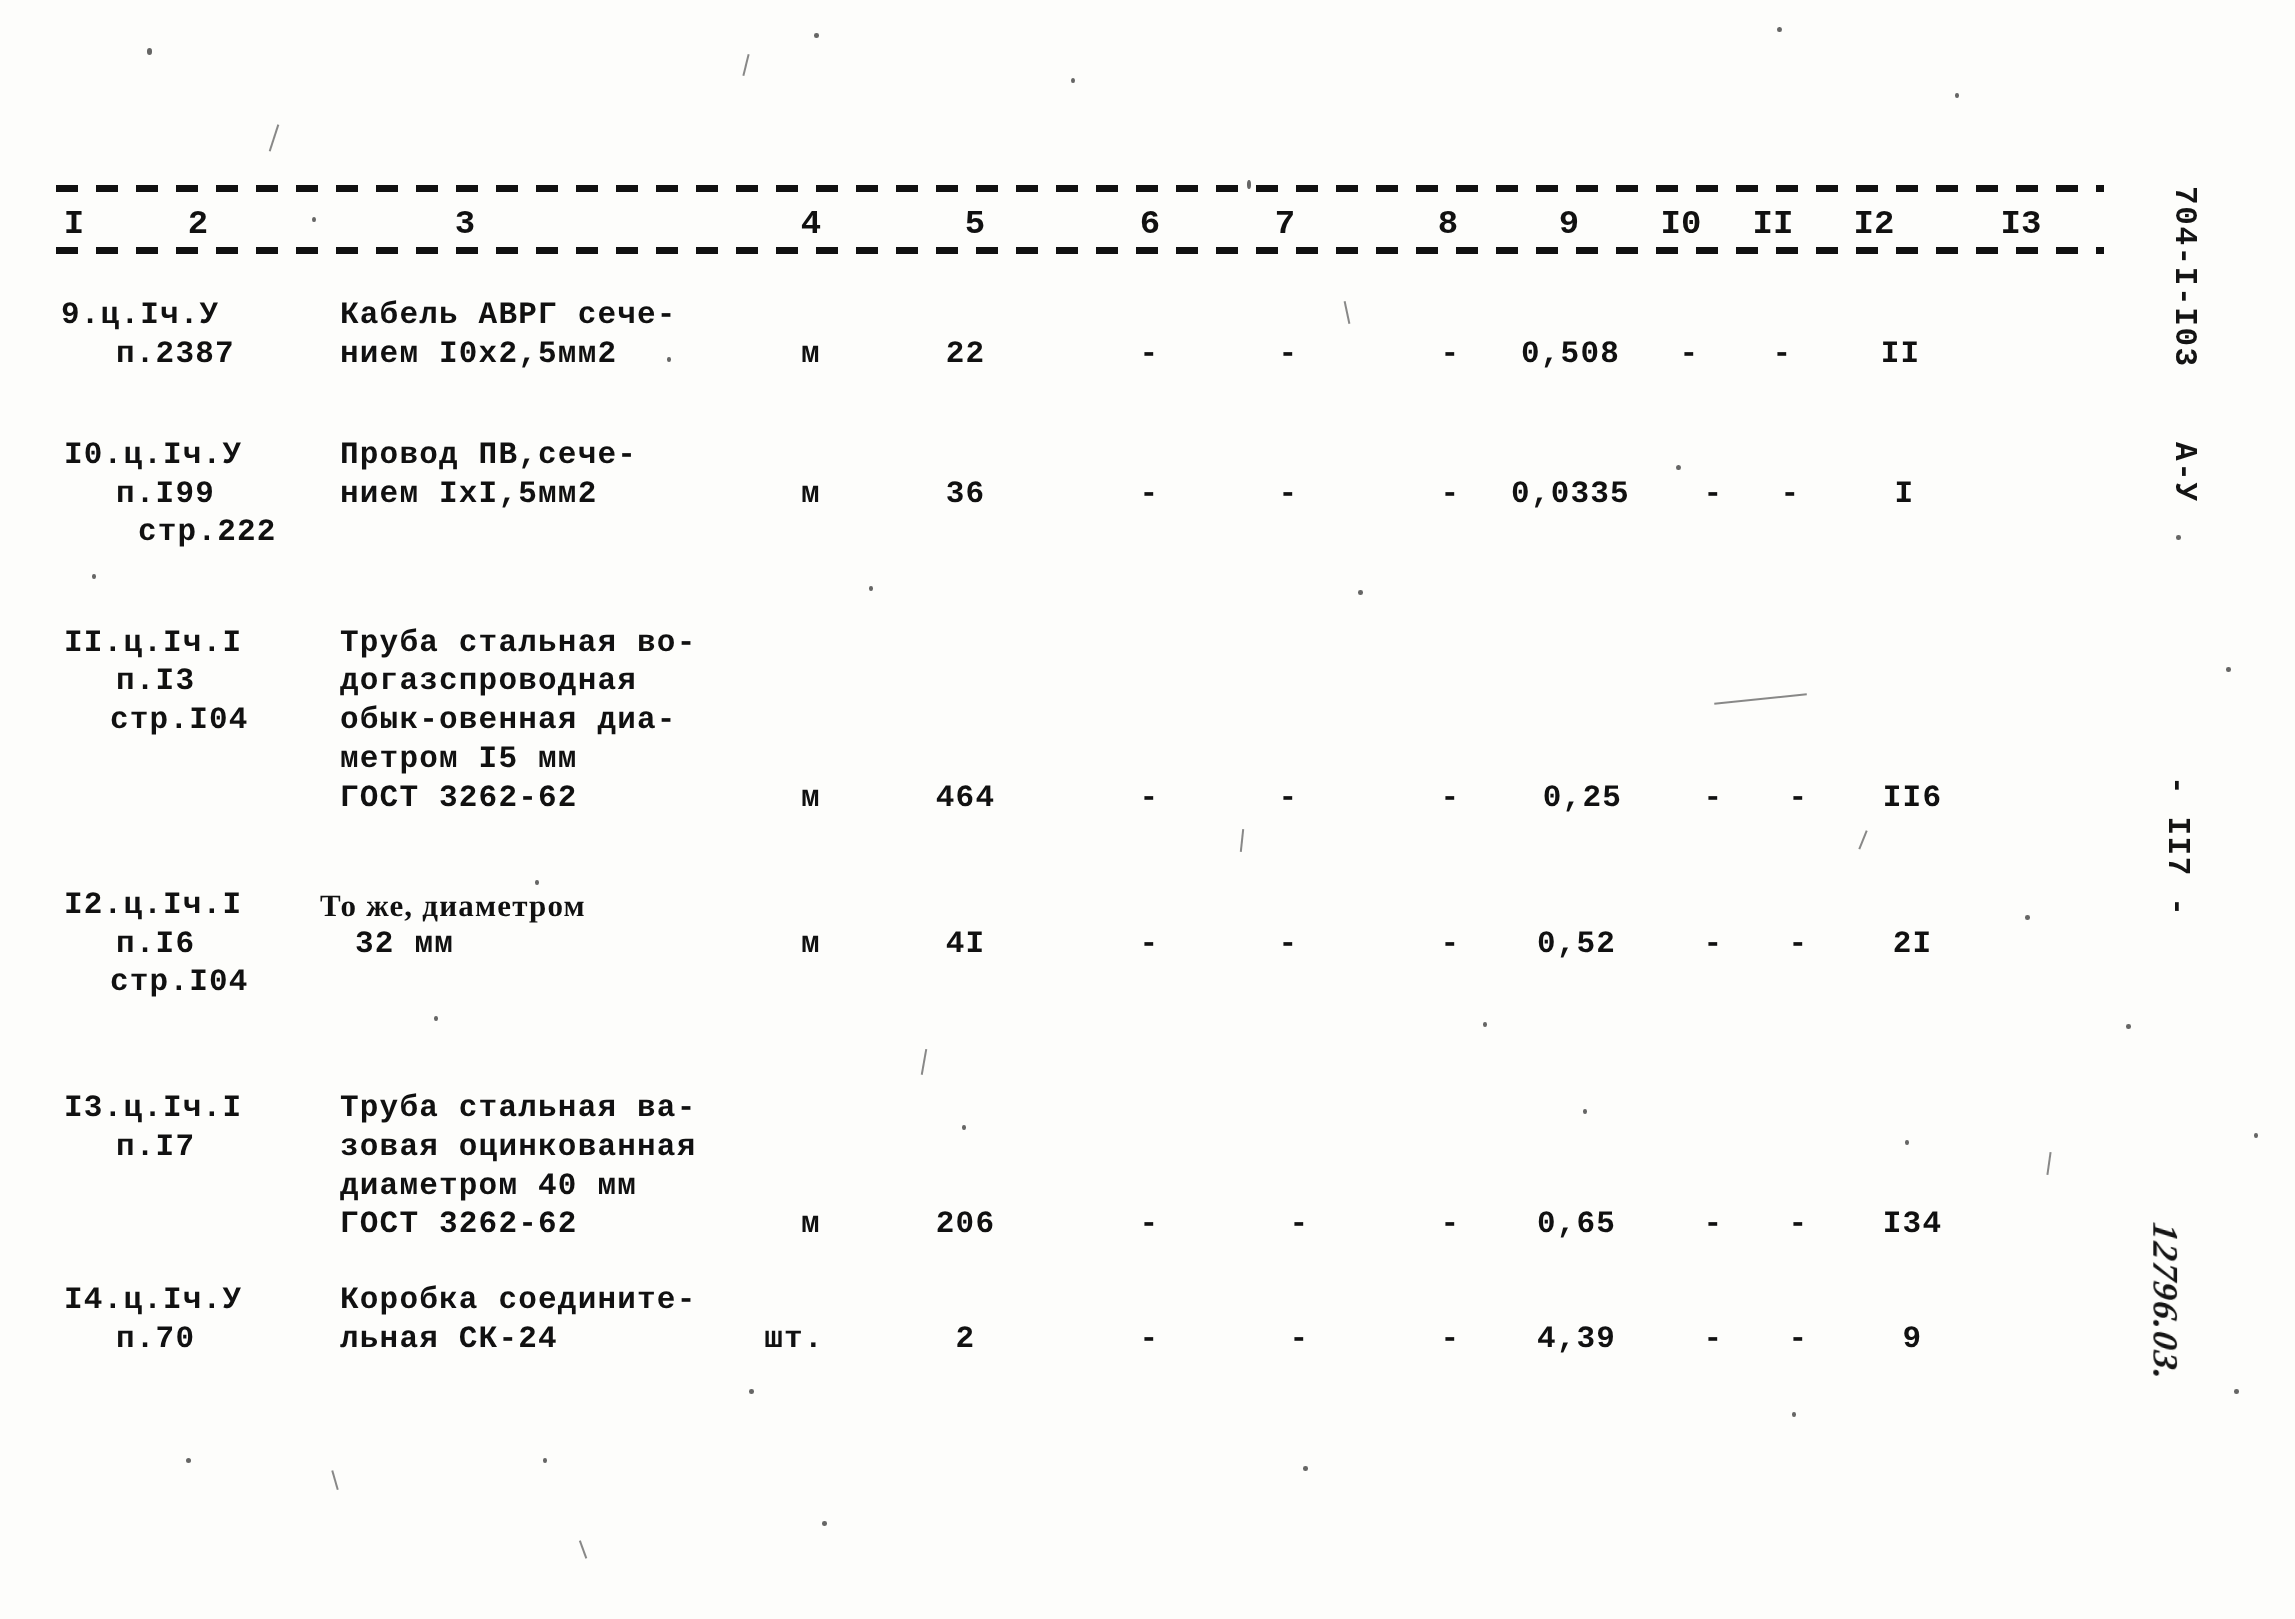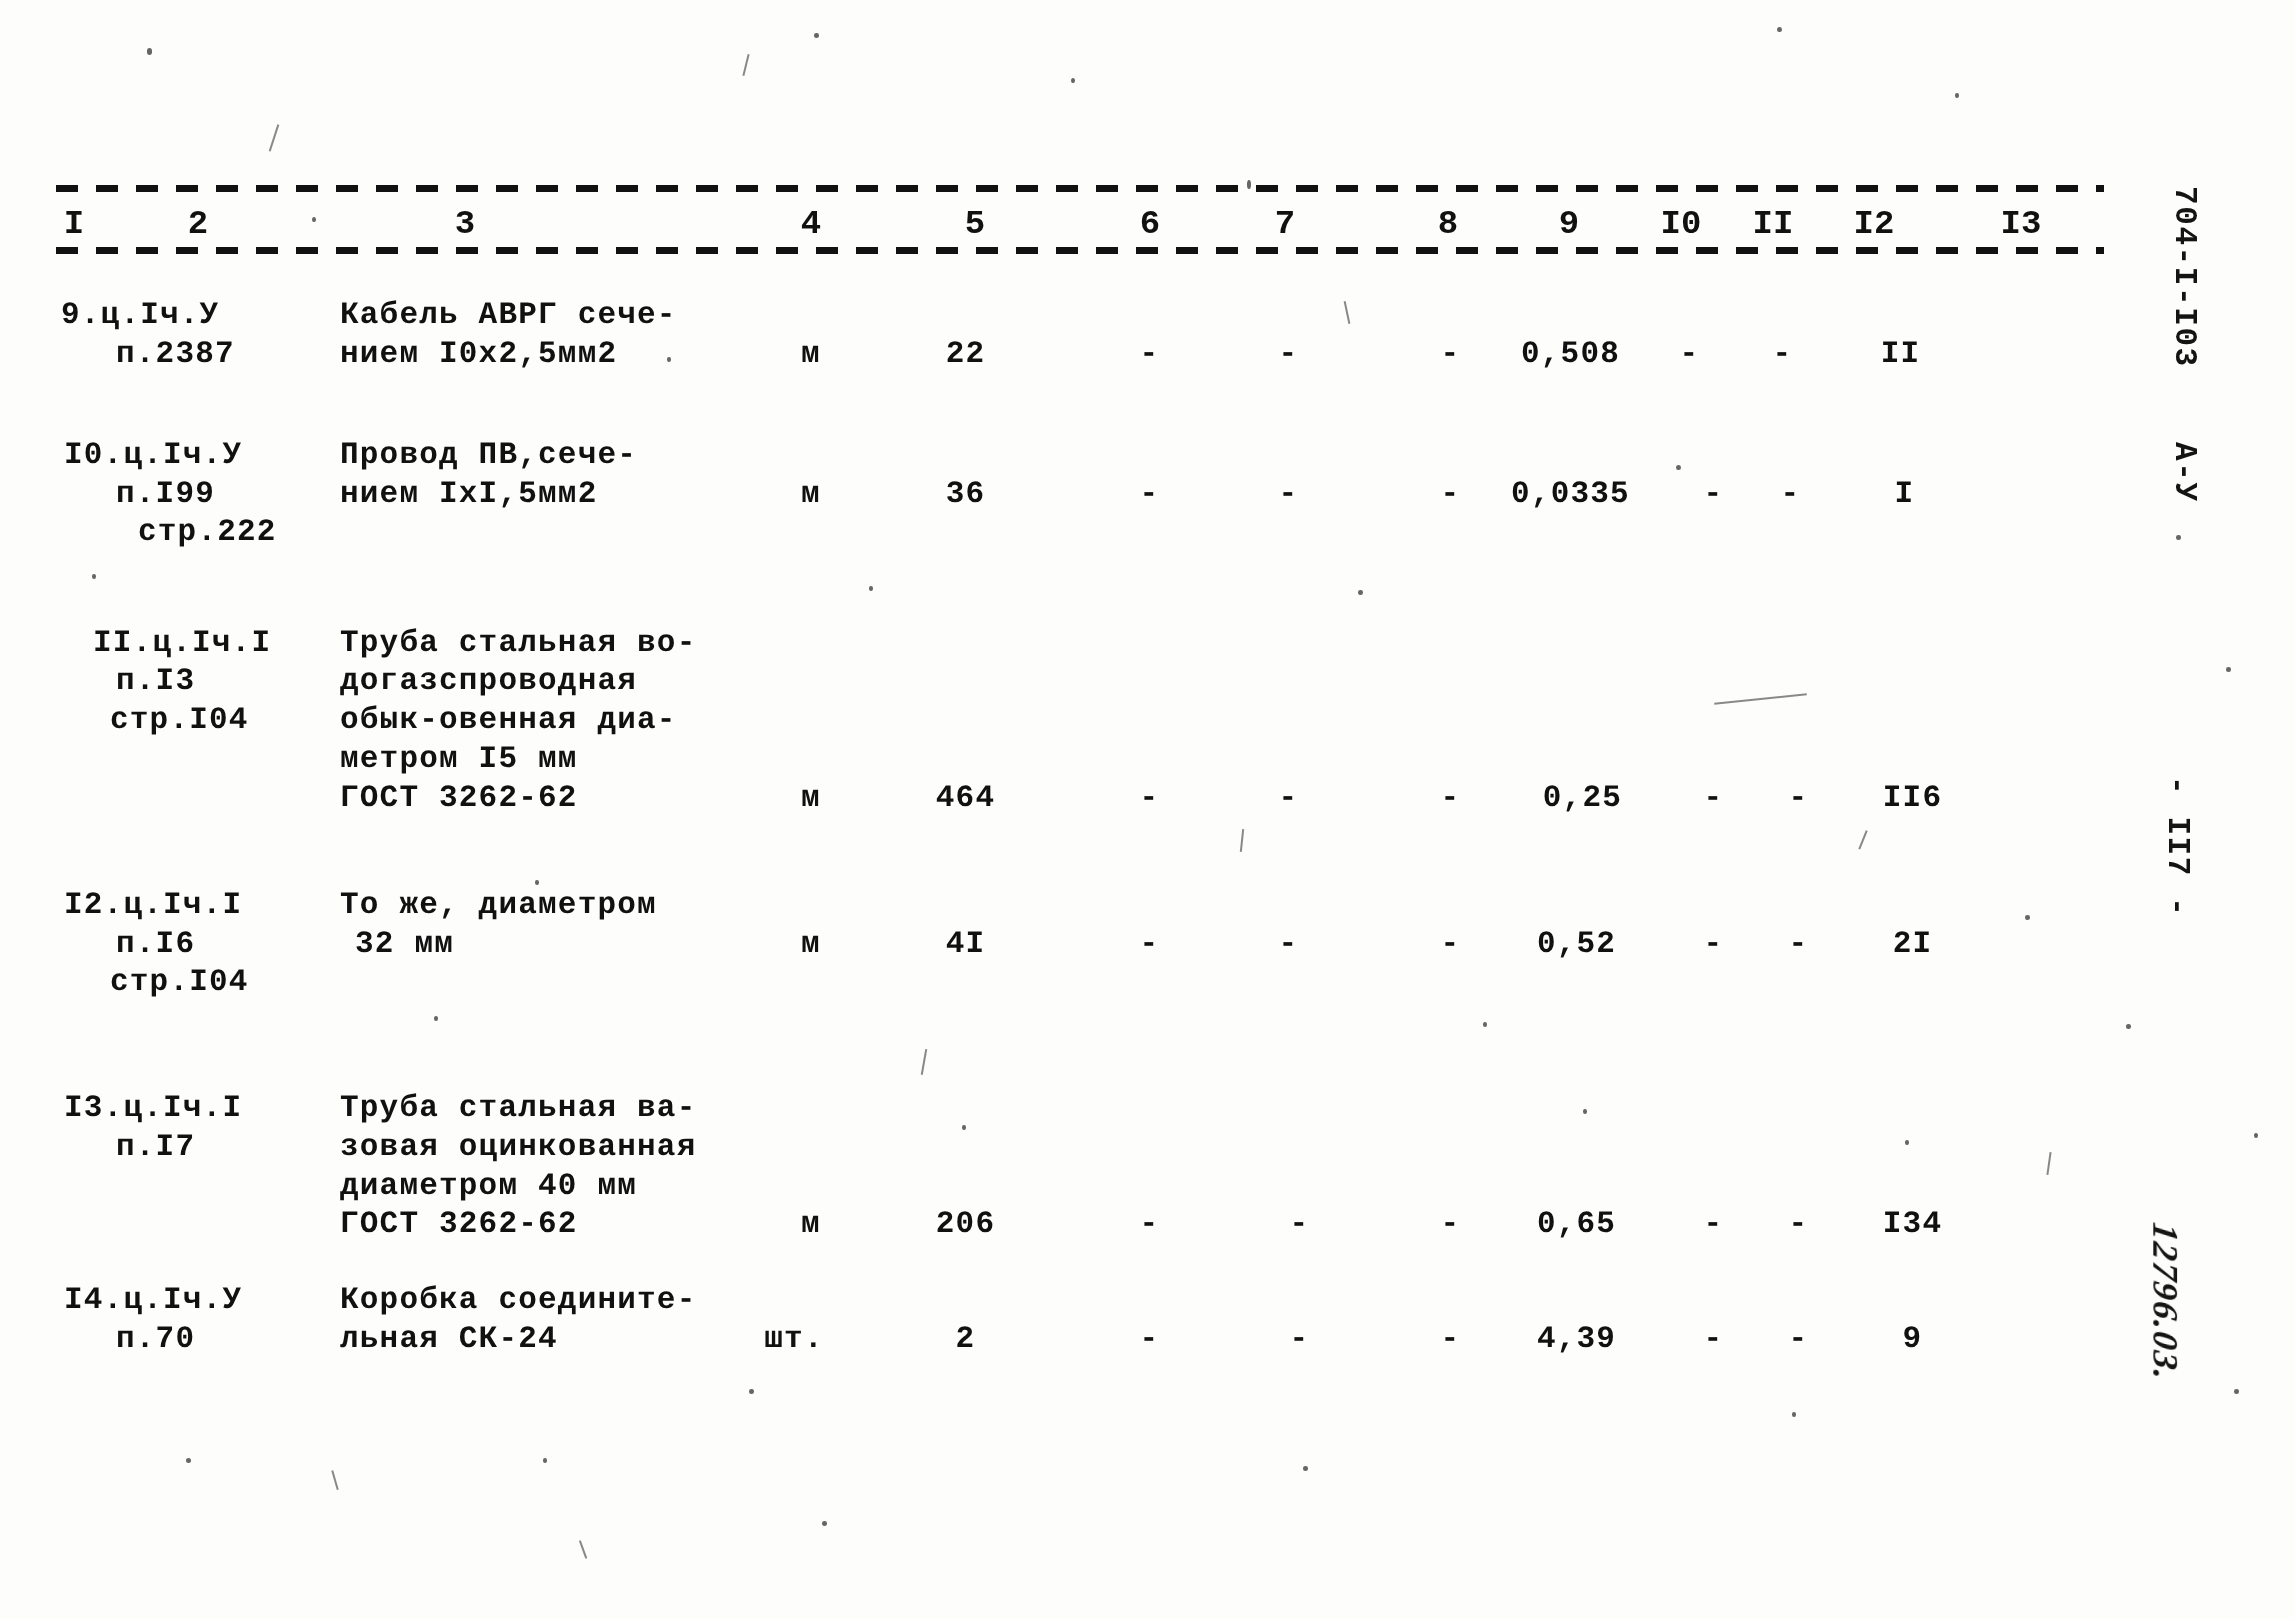--- a/index.html
+++ b/index.html
@@ -159,21 +159,21 @@
     <div class="cell dash blurish" style="left:1126px;top:472px;">-</div>
     <div class="cell dash blurish" style="left:1265px;top:472px;">-</div>
     <div class="cell dash blurish" style="left:1427px;top:472px;">-</div>
     <div class="cell num blurish" style="left:1497px;top:472px;">0,0335</div>
     <div class="cell dash blurish" style="left:1690px;top:472px;">-</div>
     <div class="cell dash blurish" style="left:1767px;top:472px;">-</div>
     <div class="cell num blurish" style="left:1831px;top:472px;">I</div>
   </div>
 
   <div>
-    <div class="cell code blurish" style="left:64px;  top:621px;margin-left:29px;">II.ц.Iч.I</div>
+    <div class="cell code blurish" style="left:64px;  top:621px;">II.ц.Iч.I</div>
     <div class="cell code blurish" style="left:116px; top:659px;">п.I3</div>
     <div class="cell code blurish" style="left:110px; top:698px;">стр.I04</div>
     <div class="cell desc blurish" style="left:340px; top:621px;">Труба стальная во-</div>
     <div class="cell desc blurish" style="left:340px; top:659px;">догазспроводная</div>
     <div class="cell desc blurish" style="left:340px; top:698px;">обык-овенная диа-</div>
     <div class="cell desc blurish" style="left:340px; top:737px;">метром I5 мм</div>
     <div class="cell desc blurish" style="left:340px; top:776px;">ГОСТ 3262-62</div>
     <div class="cell unit blurish" style="left:776px;top:776px;">м</div>
     <div class="cell num blurish" style="left:892px;top:776px;">464</div>
     <div class="cell dash blurish" style="left:1126px;top:776px;">-</div>
@@ -182,21 +182,21 @@
     <div class="cell num blurish" style="left:1475px;top:776px;text-align:right;">0,25</div>
     <div class="cell dash blurish" style="left:1690px;top:776px;">-</div>
     <div class="cell dash blurish" style="left:1775px;top:776px;">-</div>
     <div class="cell num blurish" style="left:1839px;top:776px;">II6</div>
   </div>
 
   <div>
     <div class="cell code blurish" style="left:64px;  top:883px;text-align:center;">I2.ц.Iч.I</div>
     <div class="cell code blurish" style="left:116px; top:922px;">п.I6</div>
     <div class="cell code blurish" style="left:110px; top:960px;">стр.I04</div>
-    <div class="cell desc blurish" style="left:340px; top:883px;">То же, диаметром</div>
+    <div class="cell desc blurish" style="left:320px; top:883px;font-family:Liberation Serif, serif;">То же, диаметром</div>
     <div class="cell desc blurish" style="left:355px; top:922px;">32 мм</div>
     <div class="cell unit blurish" style="left:776px;top:922px;">м</div>
     <div class="cell num blurish" style="left:892px;top:922px;">4I</div>
     <div class="cell dash blurish" style="left:1126px;top:922px;">-</div>
     <div class="cell dash blurish" style="left:1265px;top:922px;">-</div>
     <div class="cell dash blurish" style="left:1427px;top:922px;">-</div>
     <div class="cell num blurish" style="left:1503px;top:922px;text-align:center;">0,52</div>
     <div class="cell dash blurish" style="left:1690px;top:922px;">-</div>
     <div class="cell dash blurish" style="left:1775px;top:922px;">-</div>
     <div class="cell num blurish" style="left:1839px;top:922px;">2I</div>

